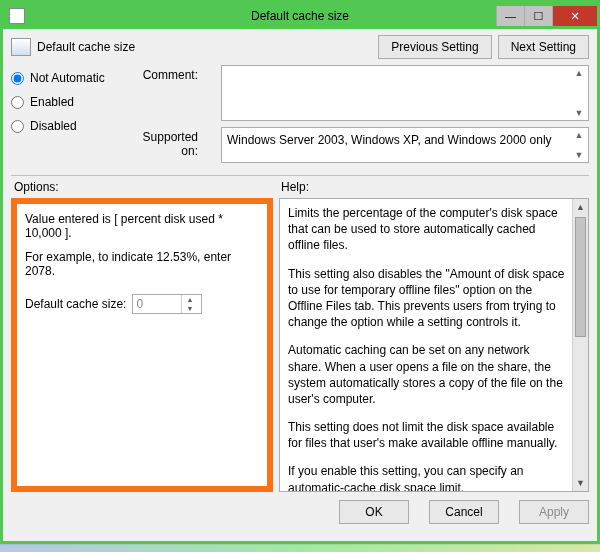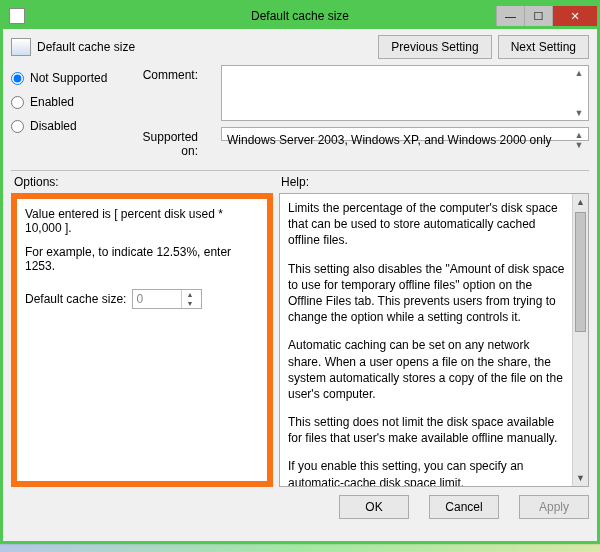--- a/index.html
+++ b/index.html
@@ -131,21 +131,21 @@
     flex: 1;
     height: 56px;
     border: 1px solid #acacac;
     background: #fff;
     position: relative;
     padding: 3px 18px 3px 5px;
     font-size: 12px;
   }
   .supported-box {
     flex: 1;
-    height: 14px;
+    height: 36px;
     border: 1px solid #acacac;
     background: #fff;
     padding: 5px 18px 5px 5px;
     position: relative;
     font-size: 12px;
   }
   .vscroll-hint {
     position: absolute;
     right: 2px;
     top: 2px; bottom: 2px;
@@ -300,21 +300,21 @@
       <div class="navbtns">
         <div class="btn">Previous Setting</div>
         <div class="btn">Next Setting</div>
       </div>
     </div>
 
     <div class="top-grid">
       <div class="radio-col">
         <label>
           <input type="radio" name="state" checked="" style="">
-          <span>Not Supported</span>
+          <span>Not Automatic</span>
         </label>
         <label>
           <input type="radio" name="state" style="">
           <span>Enabled</span>
         </label>
         <label>
           <input type="radio" name="state" style="">
           <span>Disabled</span>
         </label>
       </div>
@@ -346,21 +346,21 @@
     <hr class="hr">
 
     <div class="labels-row">
       <div class="lbl-opt">Options:</div>
       <div class="lbl-help">Help:</div>
     </div>
 
     <div class="panes">
       <div class="options-pane">
         <p>Value entered is [ percent disk used * 10,000 ].</p>
-        <p>For example, to indicate 12.53%, enter 1253.</p>
+        <p>For example, to indicate 12.53%, enter 2078.</p>
         <div class="cachesize-row">
           <span>Default cache size:</span>
           <div class="spinner">
             <input type="text" value="0" style="">
             <div class="spbtns">
               <div>▲</div>
               <div>▼</div>
             </div>
           </div>
         </div>

